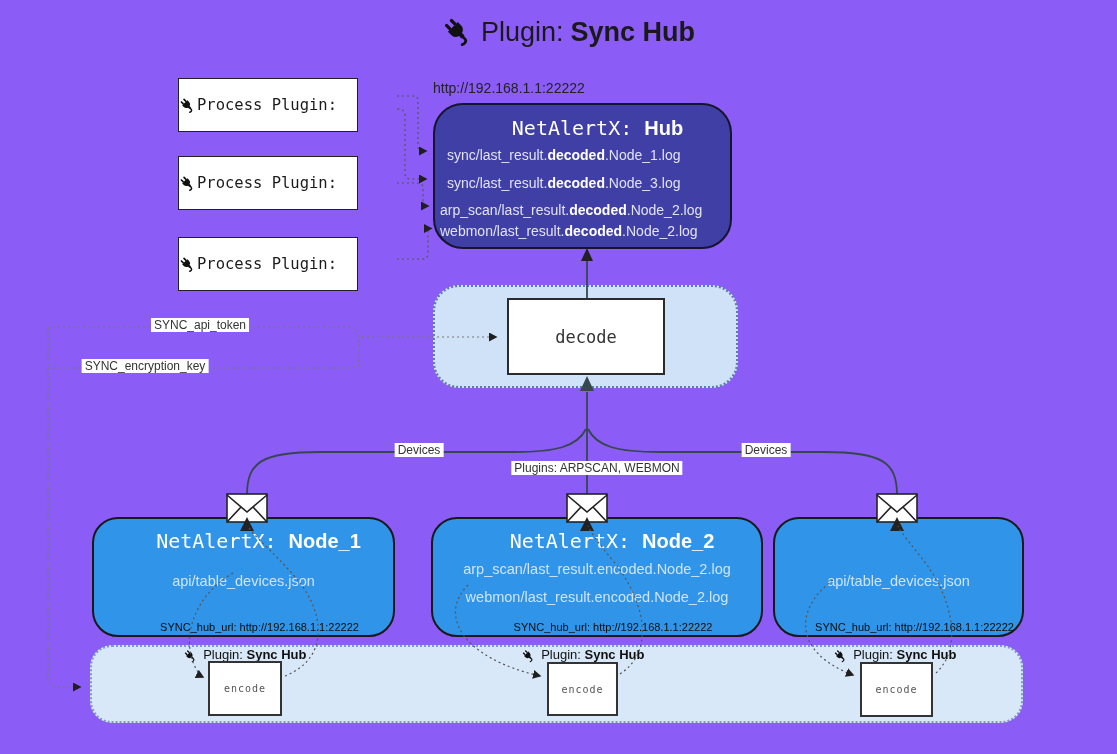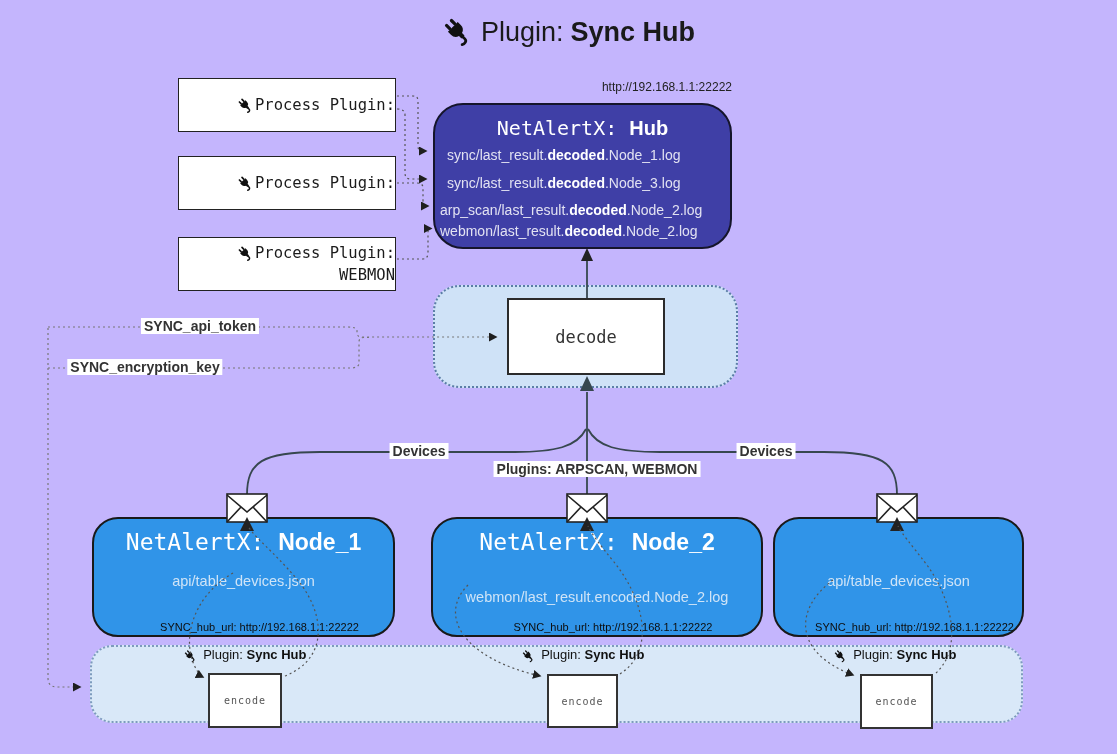--- a/index.html
+++ b/index.html
@@ -1,77 +1,77 @@
 <!DOCTYPE html>
 <html><head>
 <meta charset="utf-8">
 <style>
   html,body{margin:0;padding:0;background:#fff;}
-  #canvas{position:relative;width:1117px;height:754px;background:#c4b5fd;overflow:hidden;
+  #canvas{position:relative;width:1117px;height:754px;background:#8b5cf6;overflow:hidden;
           font-family:"Liberation Sans",sans-serif;color:#222;}
-  .mono{font-family:"DejaVu Sans Mono",monospace;}
+  .mono{font-family:"DejaVu Sans Mono",monospace;padding-left:15px;}
   .plug{display:inline-block;vertical-align:middle;}
 
   
   .title-row{position:absolute;left:442px;top:16px;display:flex;align-items:center;gap:7px;
              font-size:27px;color:#1a1a1a;z-index:3;}
   .title-row .plug{width:32px;height:32px;}
   .title-name{font-weight:bold;}
 
   
-  .pbox{position:absolute;left:178px;width:218px;height:54px;background:#fff;
-        border:1.6px solid #222;box-sizing:border-box;text-align:right;
+  .pbox{position:absolute;left:178px;width:180px;height:54px;background:#fff;
+        border:1.6px solid #222;box-sizing:border-box;text-align:left;
         font-family:"DejaVu Sans Mono",monospace;font-size:15.5px;color:#1b1b1b;
         display:flex;flex-direction:column;justify-content:center;line-height:1.45;z-index:2;}
   .pbox .plug{width:17px;height:17px;margin-right:1px;}
 
   
-  .hub-url{position:absolute;left:433px;top:80px;width:299px;text-align:right;
-           font-size:12px;color:#222;z-index:3;}
+  .hub-url{position:absolute;left:433px;top:80px;width:299px;text-align:left;
+           font-size:14px;color:#222;z-index:3;}
   .hub{position:absolute;left:433px;top:103px;width:299px;height:146px;background:#3f3fa6;
        border:2px solid #15152b;border-radius:30px;box-sizing:border-box;z-index:1;}
   .hub-title{position:absolute;top:11px;left:0;width:100%;text-align:center;color:#fff;
              font-size:20px;}
   .hub-title .bold{font-weight:bold;font-family:"Liberation Sans",sans-serif;}
   .hub-log{position:absolute;white-space:nowrap;font-size:14px;color:#e2e2f2;}
   .hub-log b{color:#fff;margin-top:45px;}
 
   
   .decode-area{position:absolute;left:433px;top:285px;width:305px;height:103px;background:#cfe2f7;
                border:2px dotted #5b7ea6;border-radius:26px;box-sizing:border-box;z-index:1;}
   .decode-box{position:absolute;left:507px;top:298px;width:158px;height:77px;background:#fff;
               border:2px solid #2b2b2b;box-sizing:border-box;display:flex;align-items:center;
               justify-content:center;font-family:"DejaVu Sans Mono",monospace;font-size:17px;
               color:#333;z-index:2;}
 
   
   .wlabel{position:absolute;transform:translateX(-50%);background:#fff;padding:0 3px;
-          font-size:14px;color:#333;white-space:nowrap;z-index:5;font-weight:bold;}
+          font-size:12px;color:#333;white-space:nowrap;z-index:5;}
 
   
   .node{position:absolute;top:517px;height:120px;background:#3094e8;border:2px solid #191919;
         border-radius:26px;box-sizing:border-box;z-index:1;}
-  .node-title{position:absolute;top:10px;left:0;width:100%;text-align:center;color:#fff;font-size:23px;}
+  .node-title{position:absolute;top:10px;left:0;width:100%;text-align:center;color:#fff;font-size:20px;}
   .node-title .bold{font-weight:bold;font-family:"Liberation Sans",sans-serif;}
   .node-file{position:absolute;left:0;width:100%;text-align:center;color:#cfe4f7;font-size:14.5px;
              white-space:nowrap;}
   .node-url{position:absolute;top:102px;left:16px;width:100%;text-align:center;color:#0d0d0d;
             font-size:11px;}
 
   
   .band{position:absolute;left:90px;top:645px;width:933px;height:78px;background:#d9e8f8;
         border:2px dotted #7d9bbd;border-radius:22px;box-sizing:border-box;z-index:0;}
   .band-label{position:absolute;transform:translateX(-50%);top:647px;font-size:13px;color:#111;
               white-space:nowrap;z-index:3;}
   .band-label .plug{width:14px;height:14px;margin-right:2px;}
   .band-label .bold{font-weight:bold;}
   .encode-box{position:absolute;background:#fff;border:2px solid #333;box-sizing:border-box;
               display:flex;align-items:center;justify-content:center;
               font-family:"DejaVu Sans Mono",monospace;font-size:10px;letter-spacing:1px;
-              color:#555;z-index:3;margin-top:12px;}
+              color:#555;z-index:3;}
 
   svg.overlay{position:absolute;left:0;top:0;z-index:4;pointer-events:none;}
 </style>
 </head>
 <body>
 
 <div id="canvas">
 
   <svg width="0" height="0" style="position:absolute">
     <defs>
@@ -101,21 +101,20 @@
   </div>
   <div class="pbox" style="top:156px">
     <div><svg class="plug">
           <use href="#plug"></use>
         </svg><span>Process Plugin:</span></div>
   </div>
   <div class="pbox" style="top:237px">
     <div><svg class="plug">
           <use href="#plug"></use>
         </svg><span>Process Plugin:</span></div>
-    <div>WEBMON</div>
   </div>
 
   <div class="hub-url">http://192.168.1.1:22222</div>
   <div class="hub">
     <div class="hub-title mono">
       <span>NetAlertX:</span>
       <span class="bold">Hub</span>
     </div>
     <div class="hub-log" style="top:42px;left:12px"><span>sync/last_result.</span><b>decoded</b><span>.Node_1.log</span></div>
     <div class="hub-log" style="top:70px;left:12px"><span>sync/last_result.</span><b>decoded</b><span>.Node_3.log</span></div>
@@ -137,20 +136,21 @@
     <div class="node-title mono">
       <span>NetAlertX:</span> <span class="bold">Node_1</span>
     </div>
     <div class="node-file" style="top:54px">api/table_devices.json</div>
     <div class="node-url">SYNC_hub_url: http://192.168.1.1:22222</div>
   </div>
   <div class="node" style="left:431px;width:332px">
     <div class="node-title mono">
       <span>NetAlertX:</span> <span class="bold">Node_2</span>
     </div>
+    <div class="node-file" style="top:42px">arp_scan/last_result.encoded.Node_2.log</div>
     <div class="node-file" style="top:70px">webmon/last_result.encoded.Node_2.log</div>
     <div class="node-url">SYNC_hub_url: http://192.168.1.1:22222</div>
   </div>
   <div class="node" style="left:773px;width:251px">
     <div class="node-file" style="top:54px">api/table_devices.json</div>
     <div class="node-url">SYNC_hub_url: http://192.168.1.1:22222</div>
   </div>
 
   <div class="band"></div>
 

